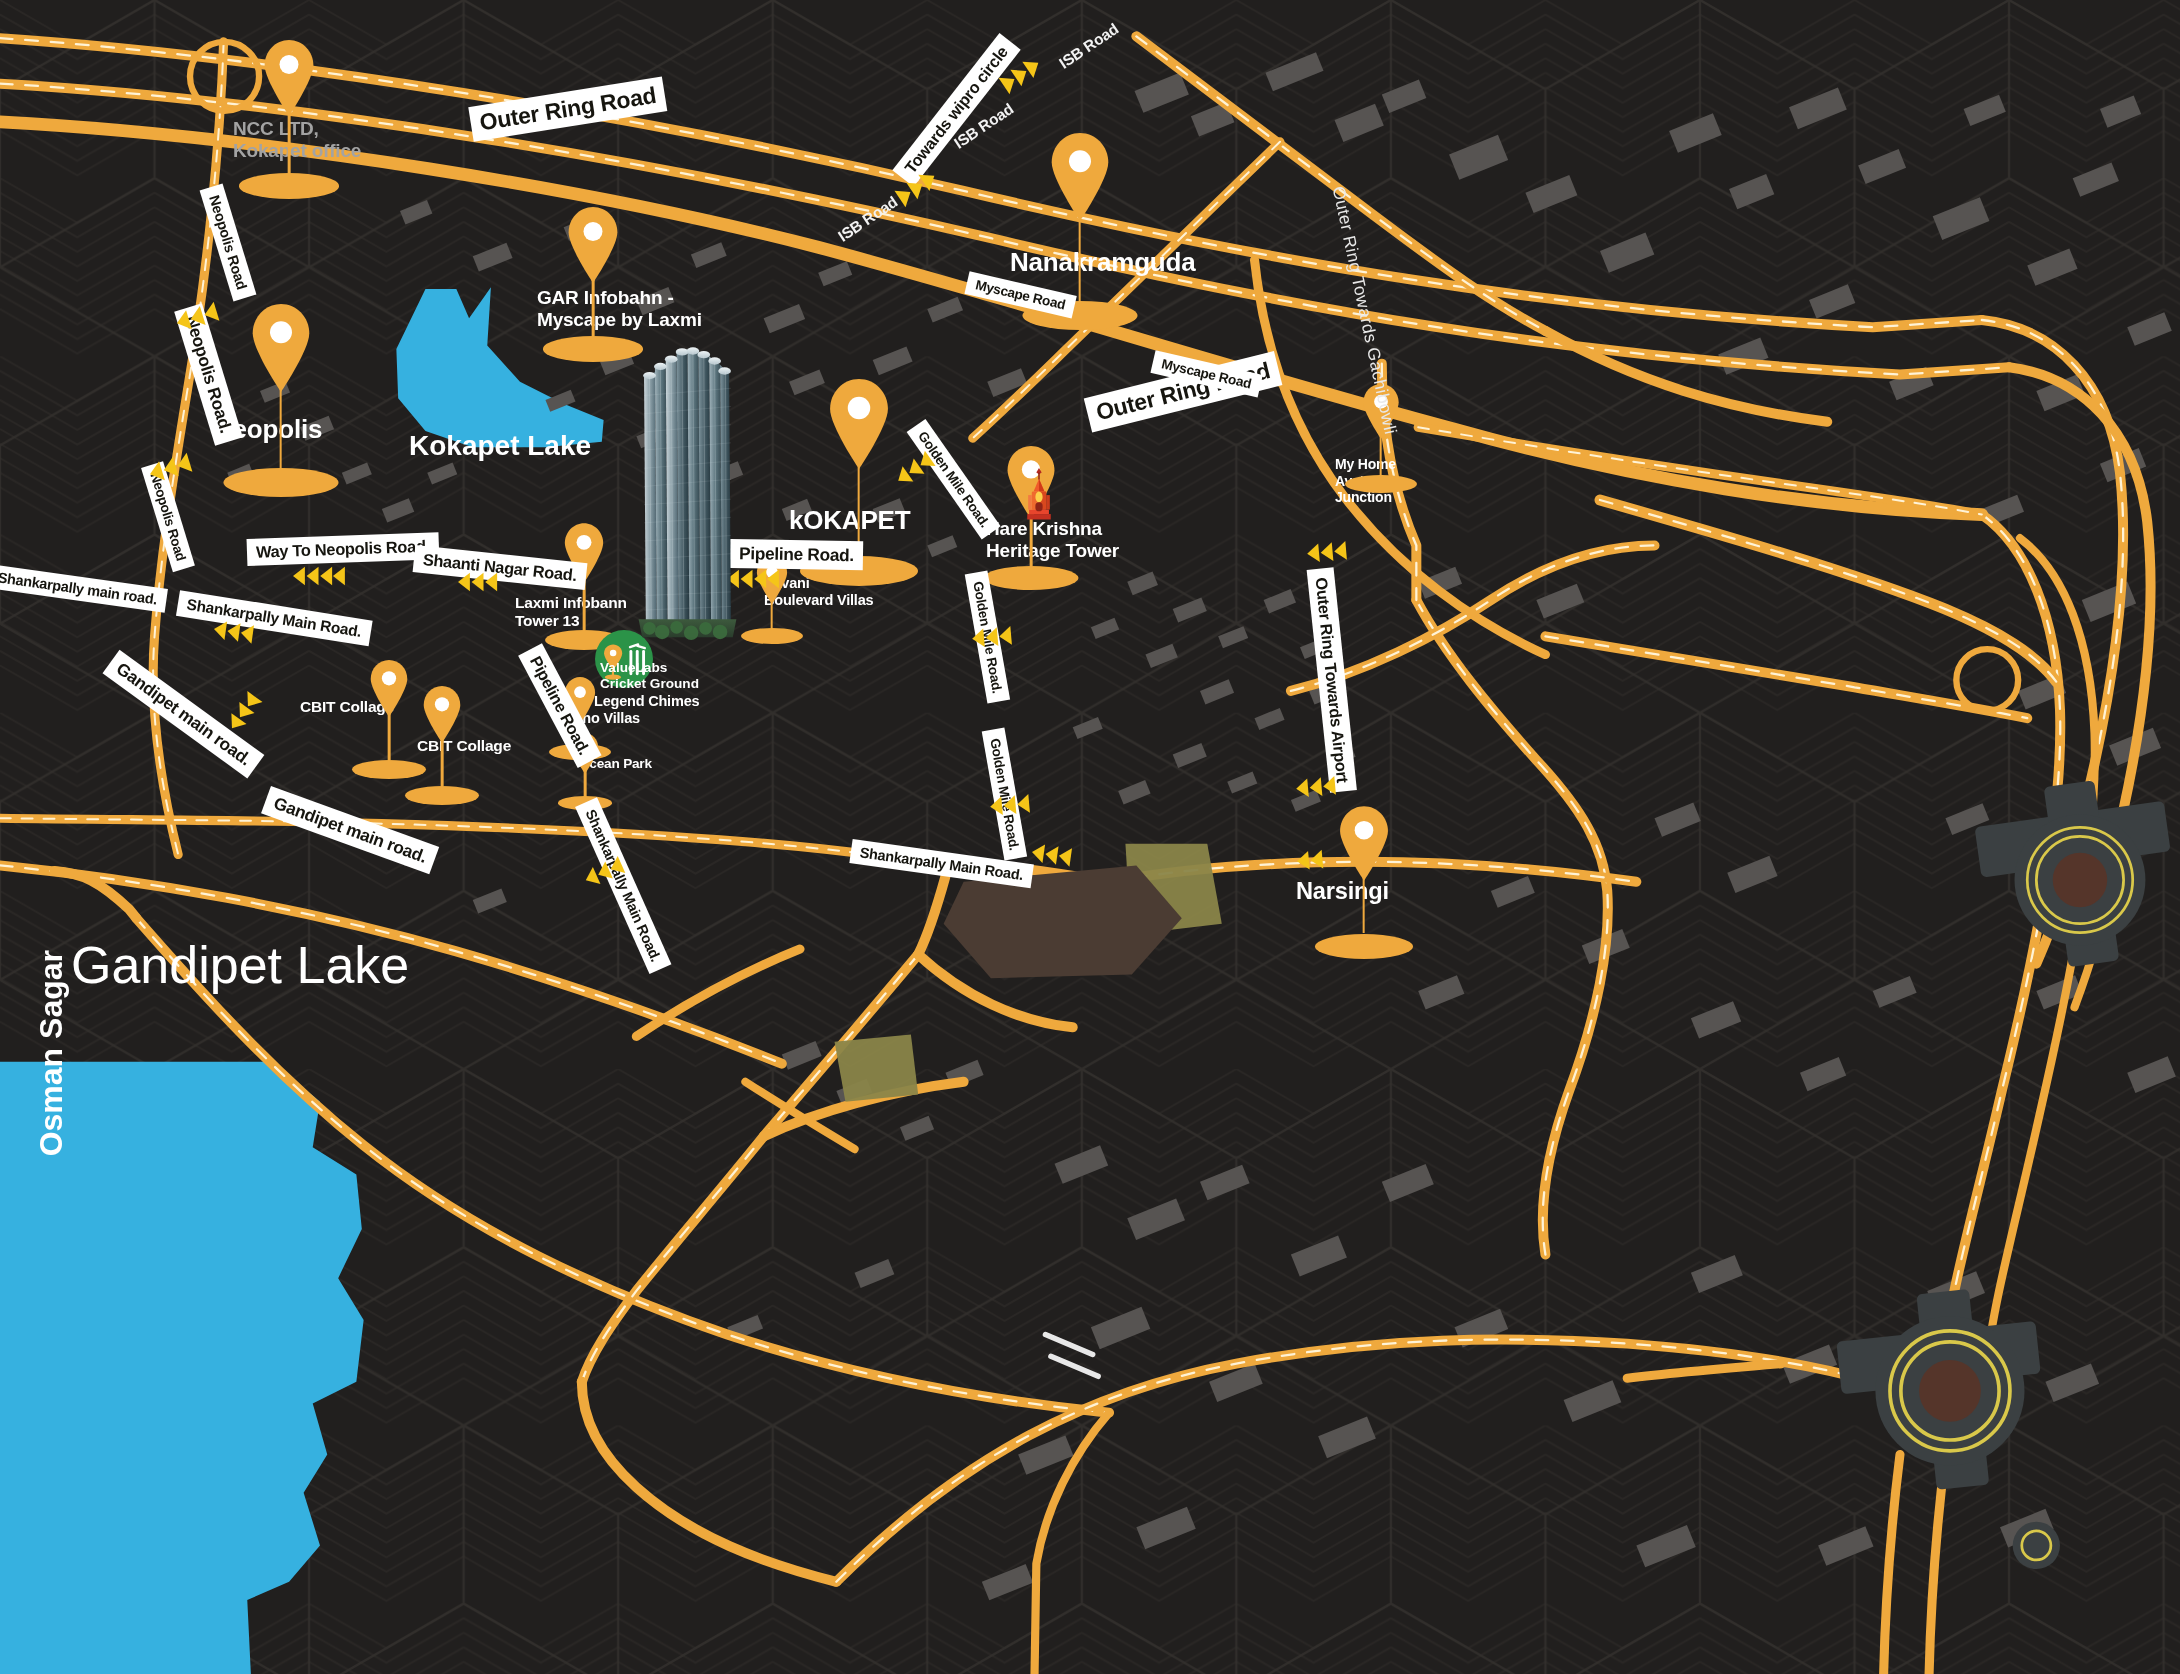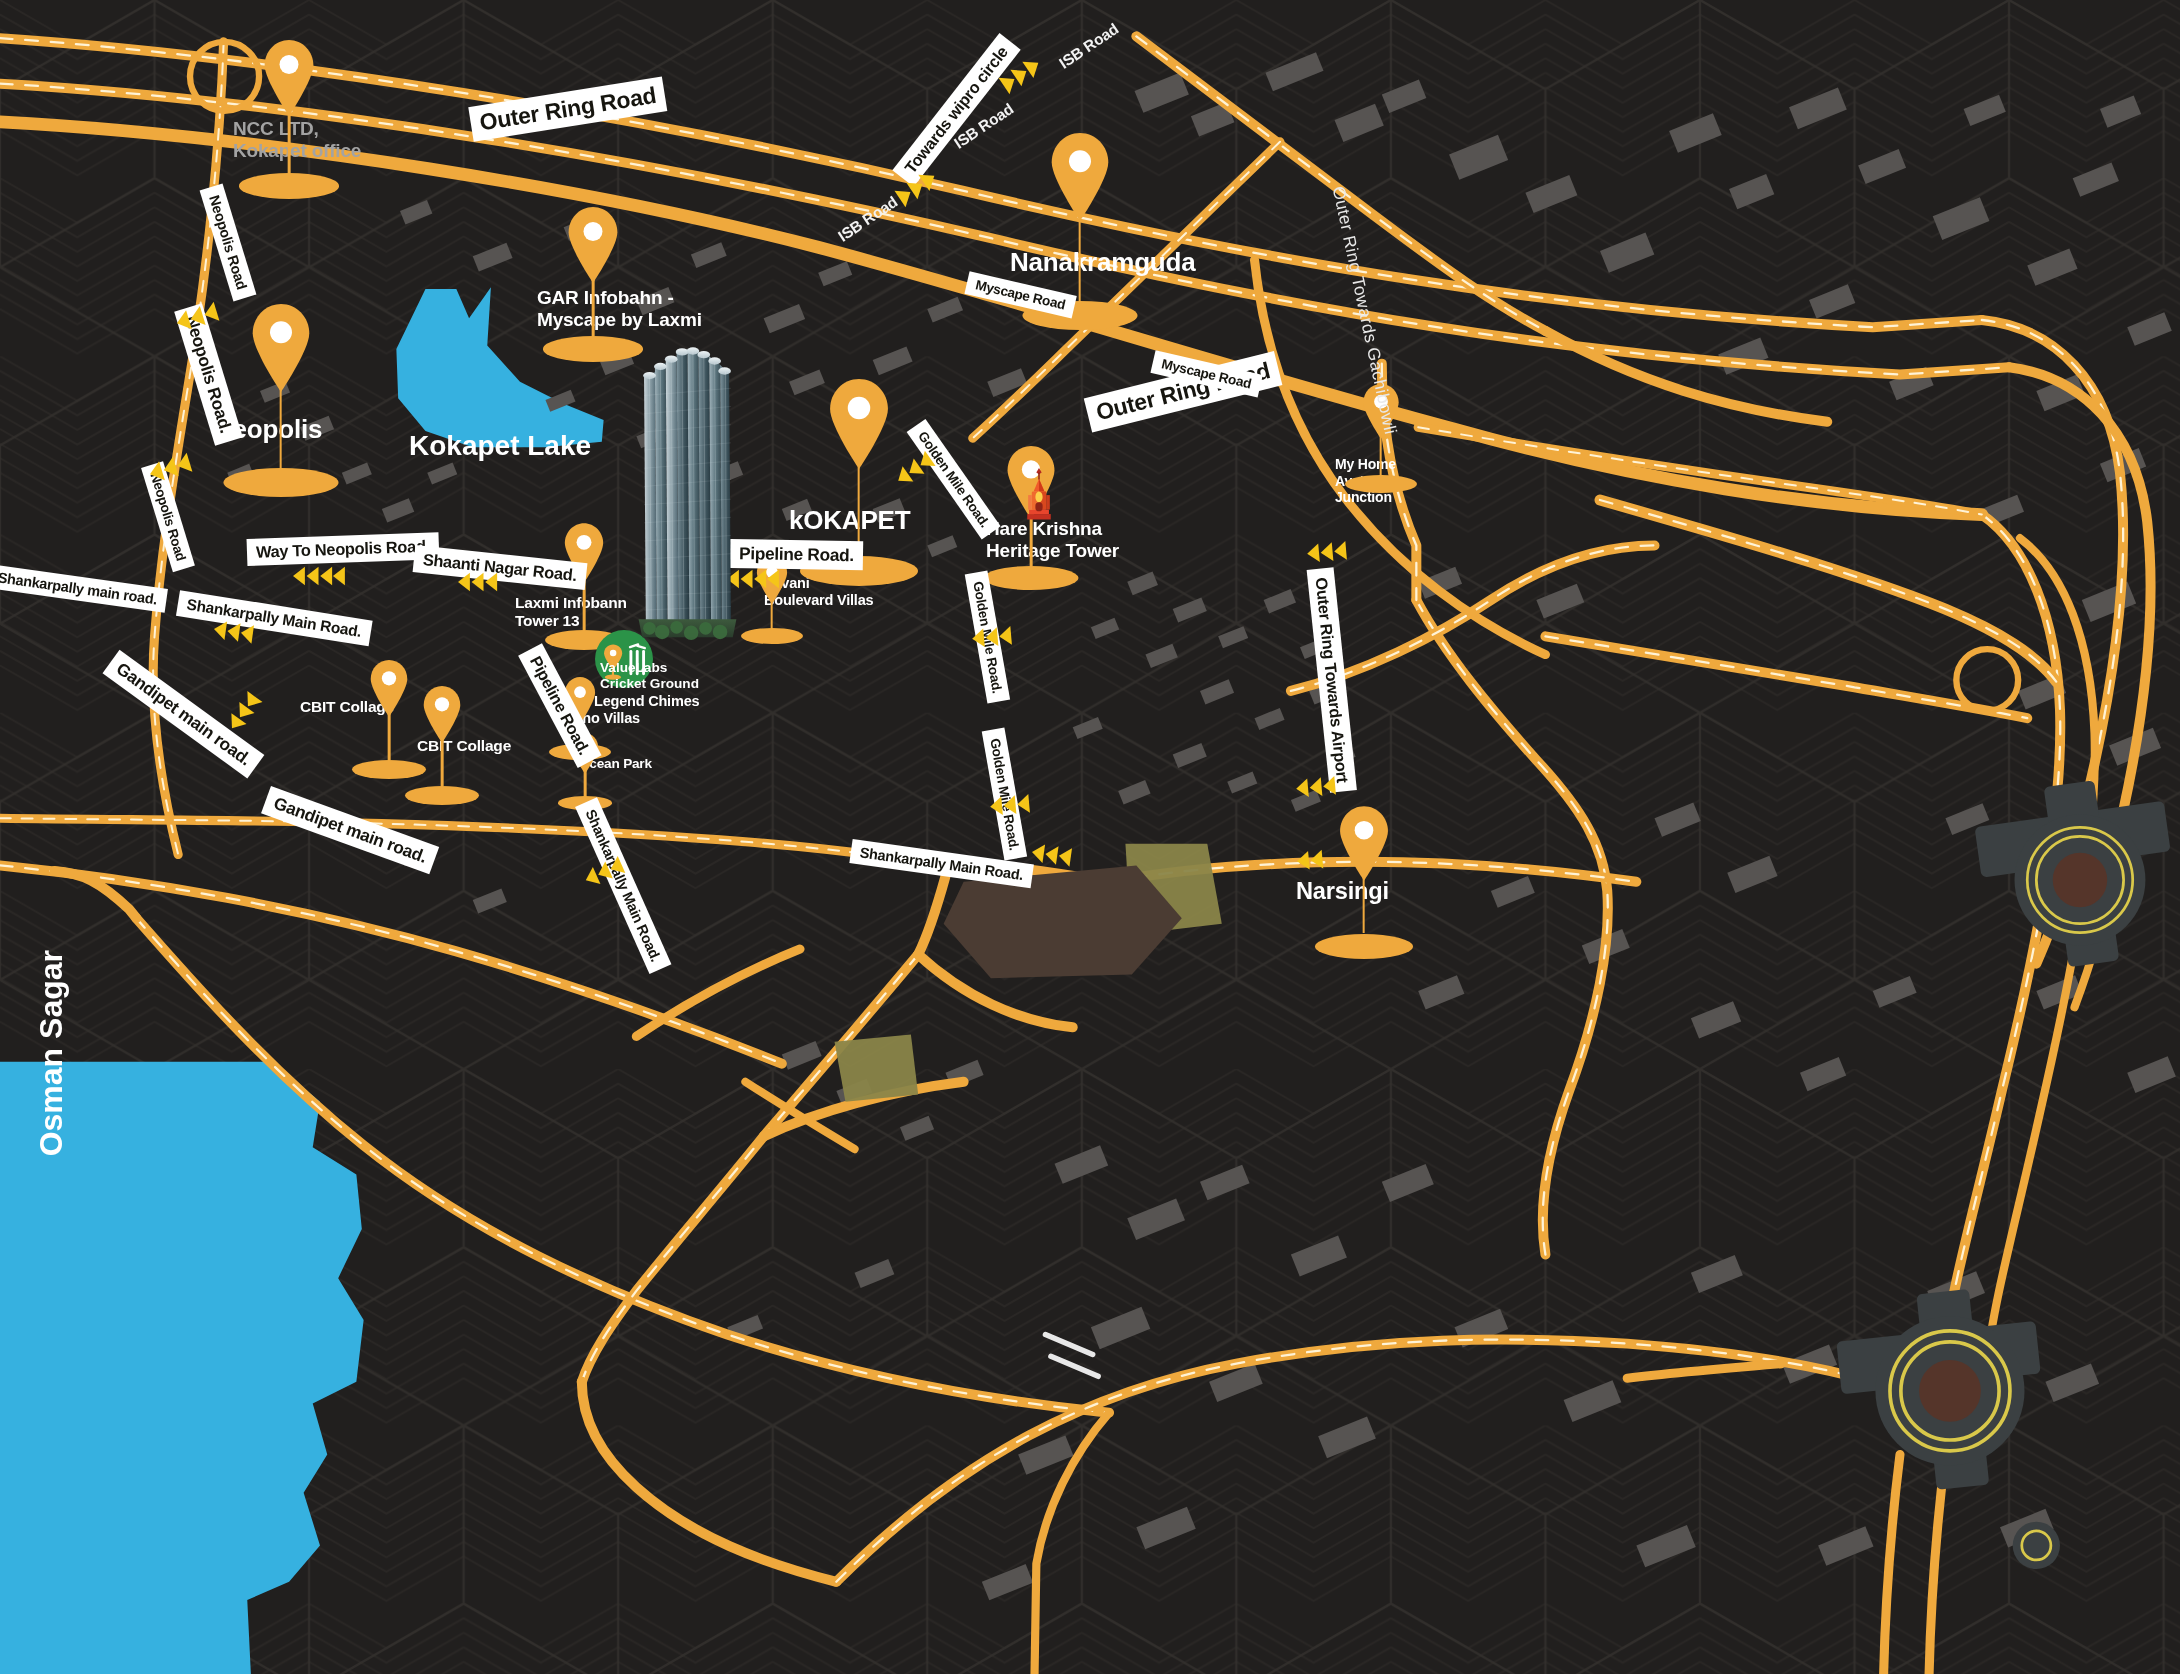--- a/index.html
+++ b/index.html
@@ -525,20 +525,21 @@
       <div class="pin" style="left: 1336px; top: 806px; width: 55px; height: 156px;">
         <div class="pin-head" style="--pw: 55px; --ph: 75px;"><svg viewBox="0 0 62 84" width="55" height="75">
             <path d="M31 84 C31 84 4 44 4 28 C4 12.5 16.1 0 31 0 C45.9 0 58 12.5 58 28 C58 44 31 84 31 84 Z" fill="#efa93d"></path>
             <circle cx="31" cy="27" r="10.5" fill="#ffffff"></circle>
           </svg></div>
         <div class="pin-stem" style="top: 71px; height: 56px; background: rgb(239, 169, 61);"></div>
         <div class="pin-base" style="top: 128px; --bw: 98px; --bh: 25px; background: rgb(239, 169, 61);"></div>
       </div>
       <div class="pin-label" style="left: 1296px; top: 878px; font-size: 23.6px; color: rgb(255, 255, 255);">Narsingi</div>
       <div class="place-label" style="left: 409px; top: 382px; font-size: 28px; margin-top: 48px;">Kokapet Lake</div>
+      <div class="place-label light" style="left: 71px; top: 936px; font-size: 52px;">Gandipet Lake</div>
       <div class="place-label" style="left: 33px; top: 950px; font-size: 32px; transform-origin: left top; transform: rotate(-90deg) translate(-100%, 0px); white-space: nowrap;">Osman Sagar</div>
       <div class="road-banner" style="left: 471px; top: 107px; font-size: 23px; background: rgb(255, 255, 255); color: rgb(22, 21, 15); transform: rotate(-9deg);">Outer Ring Road</div>
       <div class="road-banner" style="left: 1088px; top: 398px; font-size: 23px; background: rgb(255, 255, 255); color: rgb(22, 21, 15); transform: rotate(-14deg);">Outer Ring Road</div>
       <div class="road-banner" style="left: 211px; top: 175px; font-size: 14.5px; background: rgb(255, 255, 255); color: rgb(22, 21, 15); transform: rotate(73deg);">Neopolis Road</div>
       <div class="road-banner" style="left: 188px; top: 293px; font-size: 17.3px; background: rgb(255, 255, 255); color: rgb(22, 21, 15); transform: rotate(73deg);">Neopolis Road.</div>
       <div class="road-banner" style="left: 152px; top: 453px; font-size: 13.6px; background: rgb(255, 255, 255); color: rgb(22, 21, 15); transform: rotate(73deg);">Neopolis Road</div>
       <div class="road-banner" style="left: 903px; top: 165px; font-size: 16.4px; background: rgb(255, 255, 255); color: rgb(22, 21, 15); transform: rotate(-52deg);">Towards  wipro circle</div>
       <div class="road-banner" style="left: 967px; top: 271px; font-size: 13.6px; background: rgb(255, 255, 255); color: rgb(22, 21, 15); transform: rotate(13deg);">Myscape Road</div>
       <div class="road-banner" style="left: 1153px; top: 350px; font-size: 13.6px; background: rgb(255, 255, 255); color: rgb(22, 21, 15); transform: rotate(13deg);">Myscape Road</div>
       <div class="road-banner" style="left: 247px; top: 539px; font-size: 16.4px; background: rgb(255, 255, 255); color: rgb(22, 21, 15); transform: rotate(-2deg);">Way To Neopolis Road.</div>

